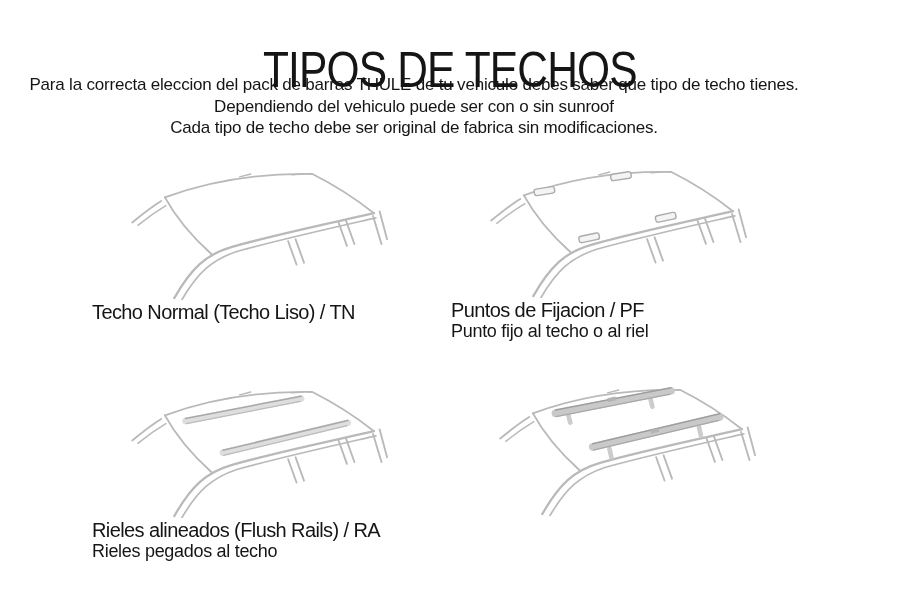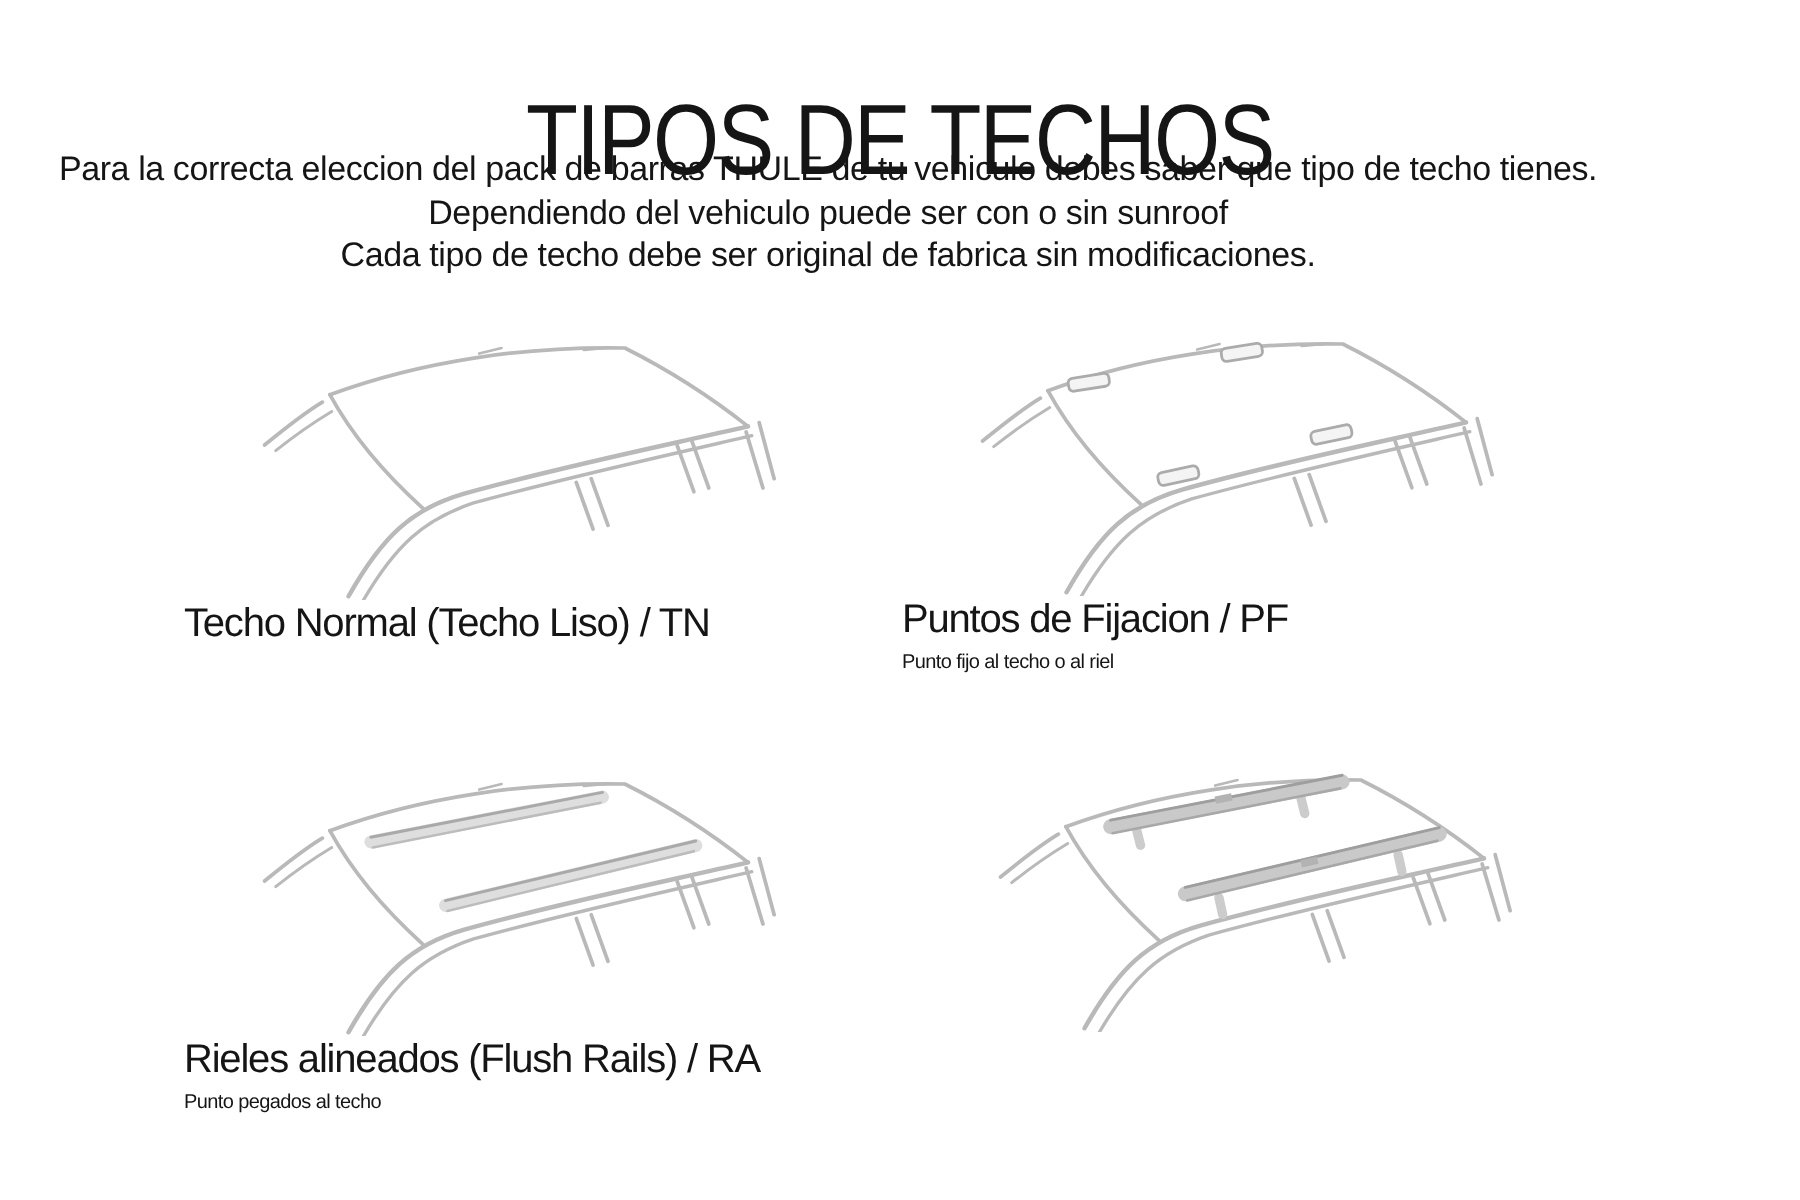--- a/index.html
+++ b/index.html
@@ -58,21 +58,21 @@
   }
   .cell figcaption { margin: 0; }
   .label {
     font-size: 20px;
     line-height: 23px;
     letter-spacing: -0.6px;
     margin-top: 1px;
     white-space: nowrap;
   }
   .sublabel {
-    font-size: 10px;
+    font-size: 18px;
     line-height: 17px;
     letter-spacing: -0.3px;
     margin-top: 1px;
     white-space: nowrap;
   }
   #cell-tn { left: 92px;  top: 160px; }
   #cell-pf { left: 451px; top: 158px; }
   #cell-ra { left: 92px;  top: 378px; }
   #cell-rt { left: 460px; top: 376px; }
   .defs-holder { position: absolute; width: 0; height: 0; overflow: hidden; }
@@ -152,21 +152,21 @@
         <line x1="88" y1="46" x2="212" y2="22" stroke="#dedede" stroke-width="7"></line>
         <line x1="88" y1="43.5" x2="212" y2="19.5" stroke="#a9a9a9" stroke-width="1.6"></line>
         <line x1="89" y1="49" x2="211" y2="25" stroke="#bcbcbc" stroke-width="1.4"></line>
         <line x1="128" y1="80" x2="262" y2="48" stroke="#dedede" stroke-width="7"></line>
         <line x1="128" y1="77.5" x2="262" y2="45.5" stroke="#a9a9a9" stroke-width="1.6"></line>
         <line x1="129" y1="83" x2="261" y2="51" stroke="#bcbcbc" stroke-width="1.4"></line>
       </g>
     </svg>
     <figcaption>
       <div class="label">Rieles alineados (Flush Rails) / RA</div>
-      <div class="sublabel">Punto pegados al techo</div>
+      <div class="sublabel">Rieles pegados al techo</div>
     </figcaption>
   </figure>
 
   <figure class="cell" id="cell-rt">
     <svg class="art" viewBox="0 0 340 150">
       <use href="#car-base"></use>
       <g stroke-linecap="round">
 
         <line x1="104" y1="42" x2="106" y2="50" stroke="#cccccc" stroke-width="5"></line>
         <line x1="192" y1="25" x2="194" y2="33" stroke="#cccccc" stroke-width="5"></line>

